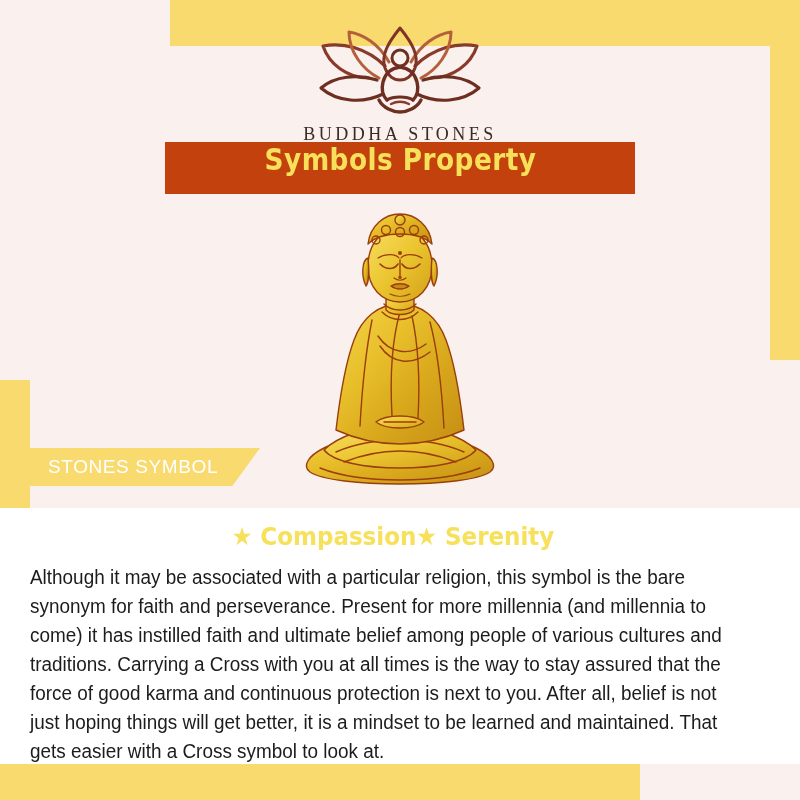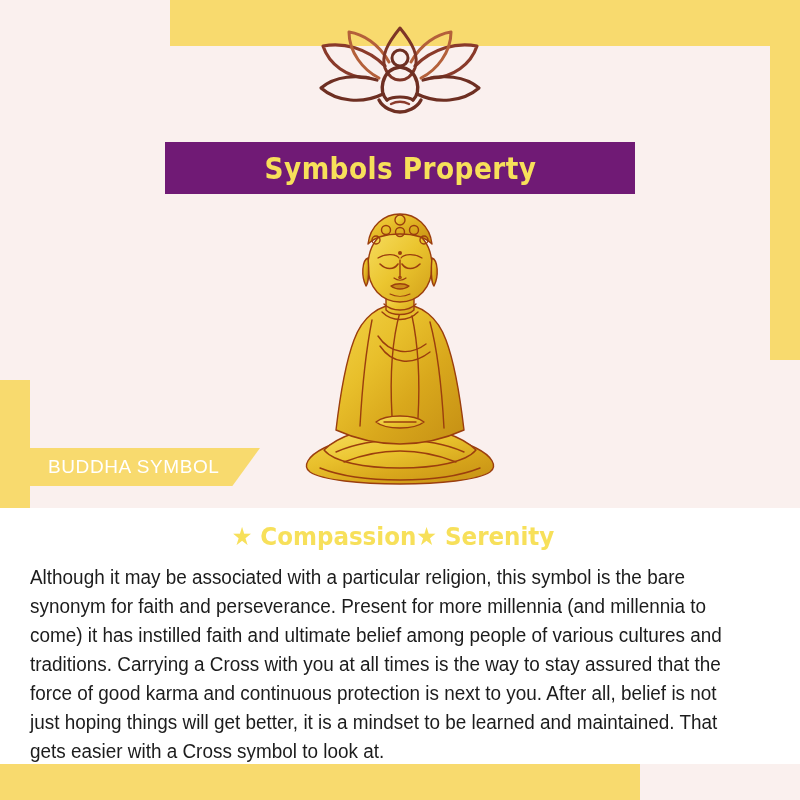--- a/index.html
+++ b/index.html
@@ -40,22 +40,22 @@
     font-family:"Liberation Serif",serif;
     font-size:18px;
     letter-spacing:3.5px;
     color:#3A2A24;
     font-weight:400;
   }
 
   
   .title-banner{
     position:absolute;left:165px;top:142px;width:470px;height:52px;
-    background:#701a75;
-    display:flex;align-items:center;justify-content:center;
+    background:#c2410c;
+    display:flex;justify-content:center;
   }
   .title-text{
     font-family:"DejaVu Sans",sans-serif;
     font-weight:bold;
     font-size:30px;
     color:#F7E05A;
     letter-spacing:0.5px;
     transform:scaleX(0.88);
   }
 
@@ -138,20 +138,21 @@
 
         <path d="M93 45 C84 46 78 52 76 60 C74 68 76 74 80 78" stroke="#6E2F22" stroke-width="3.4"></path>
         <path d="M93 45 C102 46 108 52 110 60 C112 68 110 74 106 78" stroke="#6E2F22" stroke-width="3.4"></path>
 
         <path d="M72 78 C76 86 86 90 93 90 C100 90 110 86 114 78" stroke="#6E2F22" stroke-width="3.4"></path>
         <path d="M80 78 C86 74 100 74 106 78" stroke="#6E2F22" stroke-width="3"></path>
         <path d="M84 82 C90 79 96 79 102 82" stroke="#8A3A2A" stroke-width="2.4"></path>
       </g>
     </svg>
   </span>
+  <span class="brand-name">BUDDHA STONES</span>
 </div>
 
 <div class="title-banner">
   <span class="title-text">Symbols Property</span>
 </div>
 
 <div class="buddha-wrap">
   <svg width="240" height="300" viewBox="0 0 240 300" xmlns="http://www.w3.org/2000/svg">
     <defs>
       <linearGradient id="gold" x1="0" y1="0" x2="1" y2="1">
@@ -217,19 +218,19 @@
       <path d="M114 78 C118 81 122 81 126 78" fill="none" stroke-width="1.2"></path>
 
       <path d="M111 86 C116 83 124 83 129 86 C124 90 116 90 111 86 Z" fill="#C98A1A"></path>
 
       <path d="M110 94 C116 97 124 97 130 94" fill="none" stroke-width="1.1"></path>
     </g>
   </svg>
 </div>
 
 <div class="ribbon">
-  <span class="ribbon-text">BUDDHA SYMBOL</span>
+  <span class="ribbon-text">STONES SYMBOL</span>
 </div>
 
 <div class="content-card">
   <div class="subtitle">★ Compassion★ Serenity</div>
   <p class="body-text">Although it may be associated with a particular religion, this symbol is the bare synonym for faith and perseverance. Present for more millennia (and millennia to come) it has instilled faith and ultimate belief among people of various cultures and traditions. Carrying a Cross with you at all times is the way to stay assured that the force of good karma and continuous protection is next to you. After all, belief is not just hoping things will get better, it is a mindset to be learned and maintained. That gets easier with a Cross symbol to look at.</p>
 </div>
 
 </body></html>

